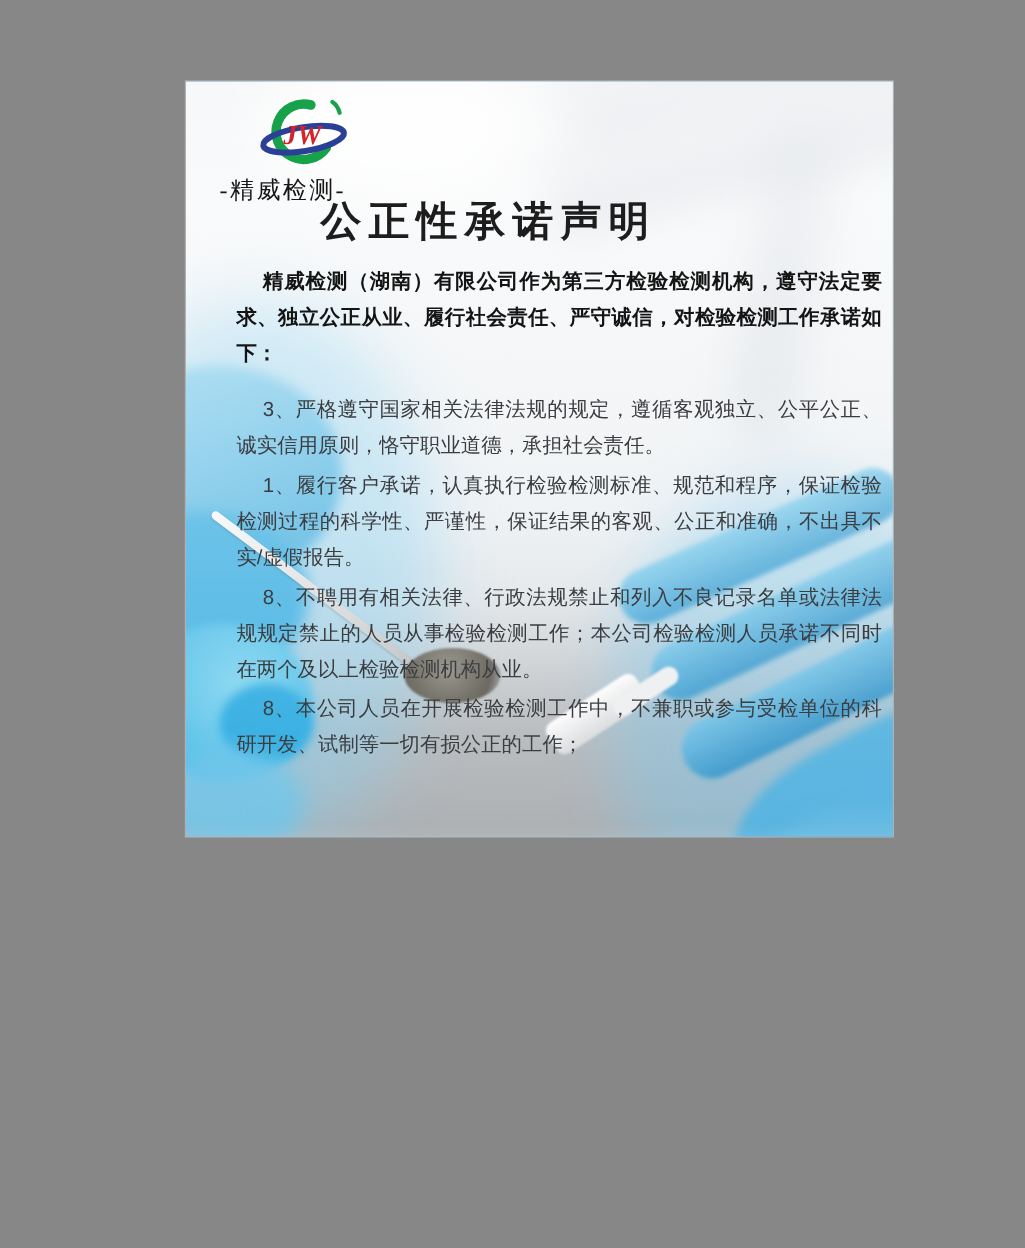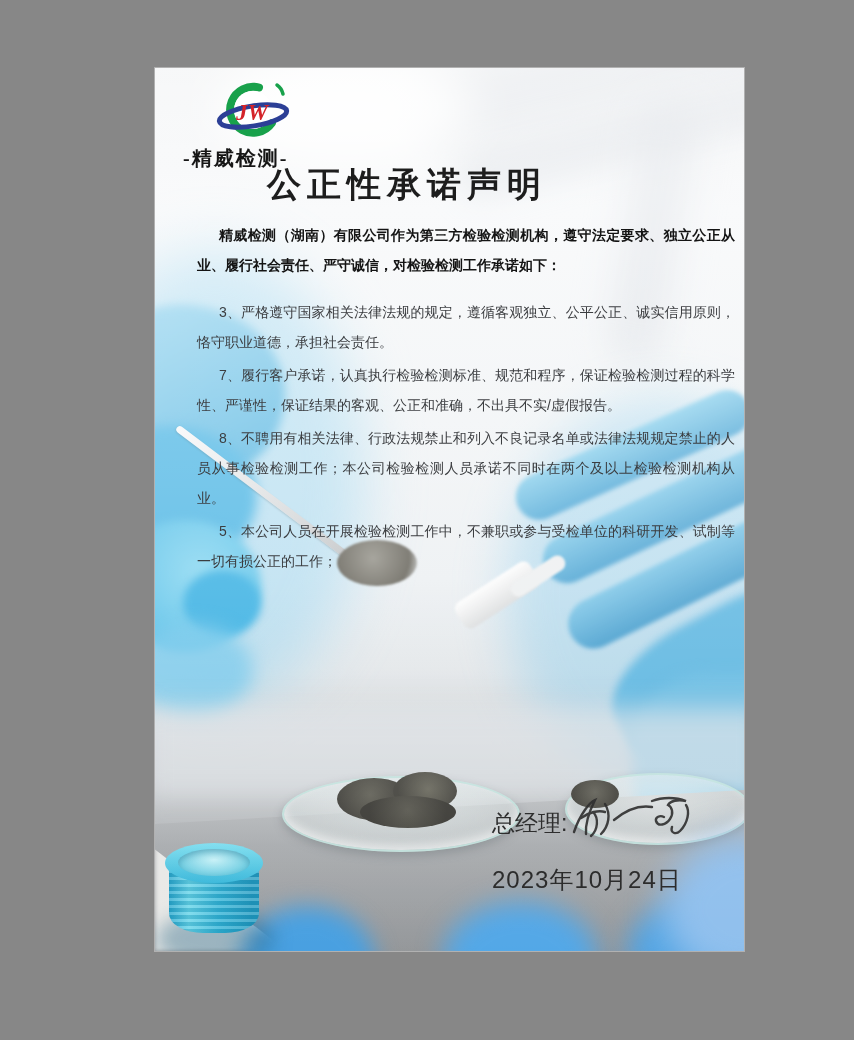--- a/index.html
+++ b/index.html
@@ -1,20 +1,20 @@
 <!DOCTYPE html>
 <html><head>
 <meta charset="utf-8">
 <style>
   * { margin:0; padding:0; box-sizing:border-box; }
   html,body { width:854px; height:1040px; overflow:hidden; }
   body { background:#878787; position:relative; font-family:"Liberation Sans", sans-serif; }
 
   .page {
-    position:absolute; left:155px; top:68px; width:589px; height:883px;
+    position:absolute; left:155px; top:68px; width:589px; height:629px;
     background:#7dd3fc; overflow:hidden;
     box-shadow:0 0 0 1px rgba(255,255,255,.35);
   }
   .abs { position:absolute; }
 
   
   .bg-base { inset:0;
     background:linear-gradient(180deg,#edeff1 0%,#f4f6f8 16%,#eff2f4 40%,#eaeef1 58%,#e0e4e7 68%,#ccd0d3 76%,#b4b7ba 86%,#a8abae 100%); }
   .fold1 { left:250px; top:-34px; width:430px; height:74px; background:rgba(211,217,224,.6); transform:rotate(-13deg); filter:blur(16px); border-radius:40px; }
   .fold2 { left:295px; top:38px; width:390px; height:52px; background:rgba(203,210,218,.5); transform:rotate(-14deg); filter:blur(14px); border-radius:40px; }
@@ -81,27 +81,27 @@
   .cap-shadow { position:absolute; left:-8px; top:68px; width:118px; height:56px; border-radius:50%;
     background:rgba(18,88,120,.38); filter:blur(9px); }
 
   .photo-overlay { inset:0;
     background:linear-gradient(180deg, rgba(255,255,255,.55) 0%, rgba(255,255,255,.42) 22%,
       rgba(255,255,255,.30) 45%, rgba(255,255,255,.20) 65%, rgba(255,255,255,.10) 85%, rgba(255,255,255,.05) 100%); }
 
   
   .content { inset:0; z-index:5; color:#1c1c1c; }
   .logo-svg { position:absolute; left:46px; top:14px; }
-  .brand { position:absolute; left:28px; top:77px; font-size:20px; font-weight:bold; letter-spacing:2px; color:#161616;
+  .brand { position:absolute; left:28px; top:77px; font-size:20px; font-weight:normal; letter-spacing:2px; color:#161616;
     font-family:"Liberation Serif", serif; white-space:nowrap; }
   .title { position:absolute; left:112px; top:94px; font-size:34px; font-weight:bold; letter-spacing:6px;
     color:#1d1d1d; font-family:"DejaVu Serif","Liberation Serif",serif; white-space:nowrap; }
 
   .body-text { position:absolute; left:42px; top:152px; width:538px;
-    font-size:14px; line-height:30px; text-align:justify; color:#3b3d40; }
+    font-size:17px; line-height:30px; text-align:justify; color:#3b3d40; }
   .body-text p { text-indent:22px; margin-bottom:3px; }
   .body-text .intro { font-weight:bold; color:#141414; margin-bottom:17px; }
 
   .sig-row { position:absolute; left:337px; top:736px; width:240px; height:60px; }
   .sig-label { position:absolute; left:0; top:4px; font-size:23px; color:#2e2e2e; }
   .sig-script { position:absolute; left:72px; top:-16px; }
   .date { position:absolute; left:337px; top:796px; font-size:24px; color:#2c2c2c; letter-spacing:1px; }
 </style>
 </head>
 <body>
@@ -167,23 +167,23 @@
       <ellipse cx="52" cy="34" rx="34" ry="10" fill="none" stroke="#2c3f96" stroke-width="5" transform="rotate(-9 52 34)"></ellipse>
       <text x="35" y="38" font-size="23" font-style="italic" font-weight="bold" fill="#d42329" font-family="Liberation Serif, serif">JW</text>
     </svg>
 
     <div class="brand">-精威检测-</div>
     <div class="title">公正性承诺声明</div>
 
     <div class="body-text">
       <p class="intro">精威检测（湖南）有限公司作为第三方检验检测机构，遵守法定要求、独立公正从业、履行社会责任、严守诚信，对检验检测工作承诺如下：</p>
       <p>3、严格遵守国家相关法律法规的规定，遵循客观独立、公平公正、诚实信用原则，恪守职业道德，承担社会责任。</p>
-      <p>7、履行客户承诺，认真执行检验检测标准、规范和程序，保证检验检测过程的科学性、严谨性，保证结果的客观、公正和准确，不出具不实/虚假报告。</p>
+      <p>1、履行客户承诺，认真执行检验检测标准、规范和程序，保证检验检测过程的科学性、严谨性，保证结果的客观、公正和准确，不出具不实/虚假报告。</p>
       <p>8、不聘用有相关法律、行政法规禁止和列入不良记录名单或法律法规规定禁止的人员从事检验检测工作；本公司检验检测人员承诺不同时在两个及以上检验检测机构从业。</p>
-      <p>5、本公司人员在开展检验检测工作中，不兼职或参与受检单位的科研开发、试制等一切有损公正的工作；</p>
+      <p>8、本公司人员在开展检验检测工作中，不兼职或参与受检单位的科研开发、试制等一切有损公正的工作；</p>
     </div>
 
     <div class="sig-row">
       <span class="sig-label">总经理:</span>
       <svg class="sig-script" width="150" height="60" viewBox="0 0 150 60">
         <g fill="none" stroke="#2f2f2f" stroke-width="2.4" stroke-linecap="round" opacity="0.9">
           <path d="M10,44 C16,26 26,14 31,12 C27,20 21,34 22,46"></path>
           <path d="M17,30 C25,24 35,22 41,24"></path>
           <path d="M29,24 C35,30 34,42 27,48"></path>
           <path d="M41,16 C47,26 45,38 37,46"></path>

